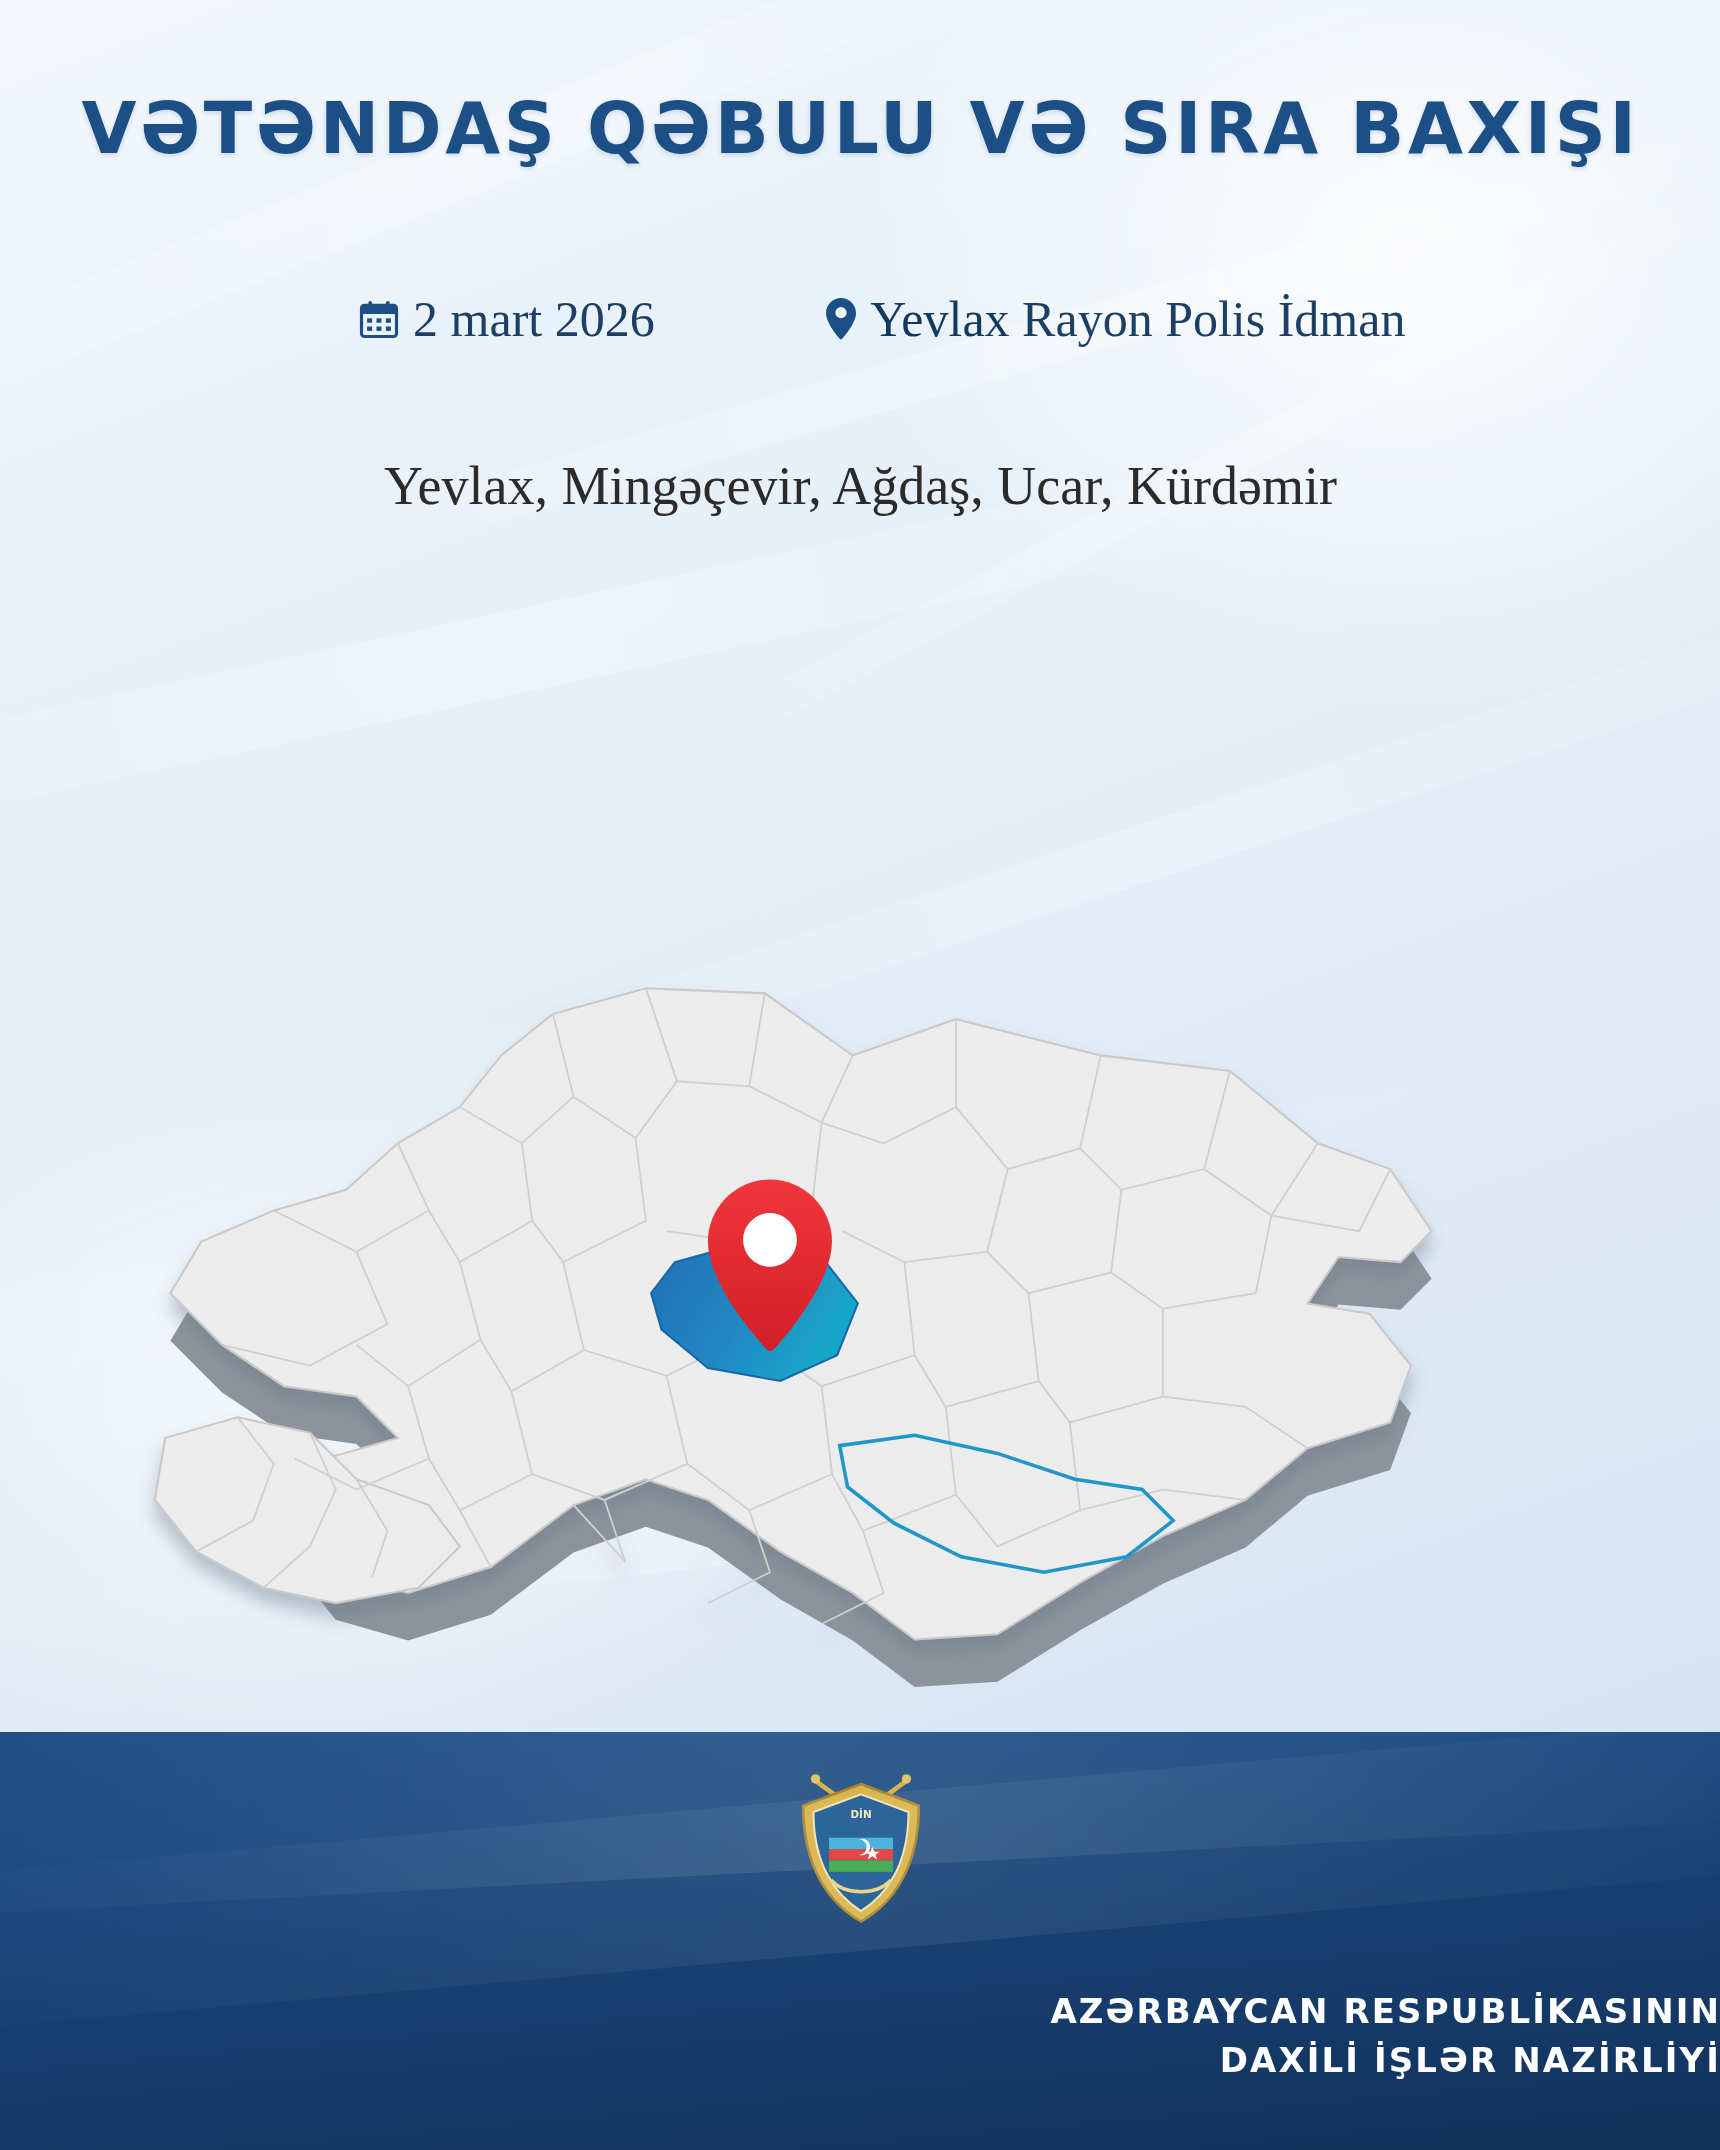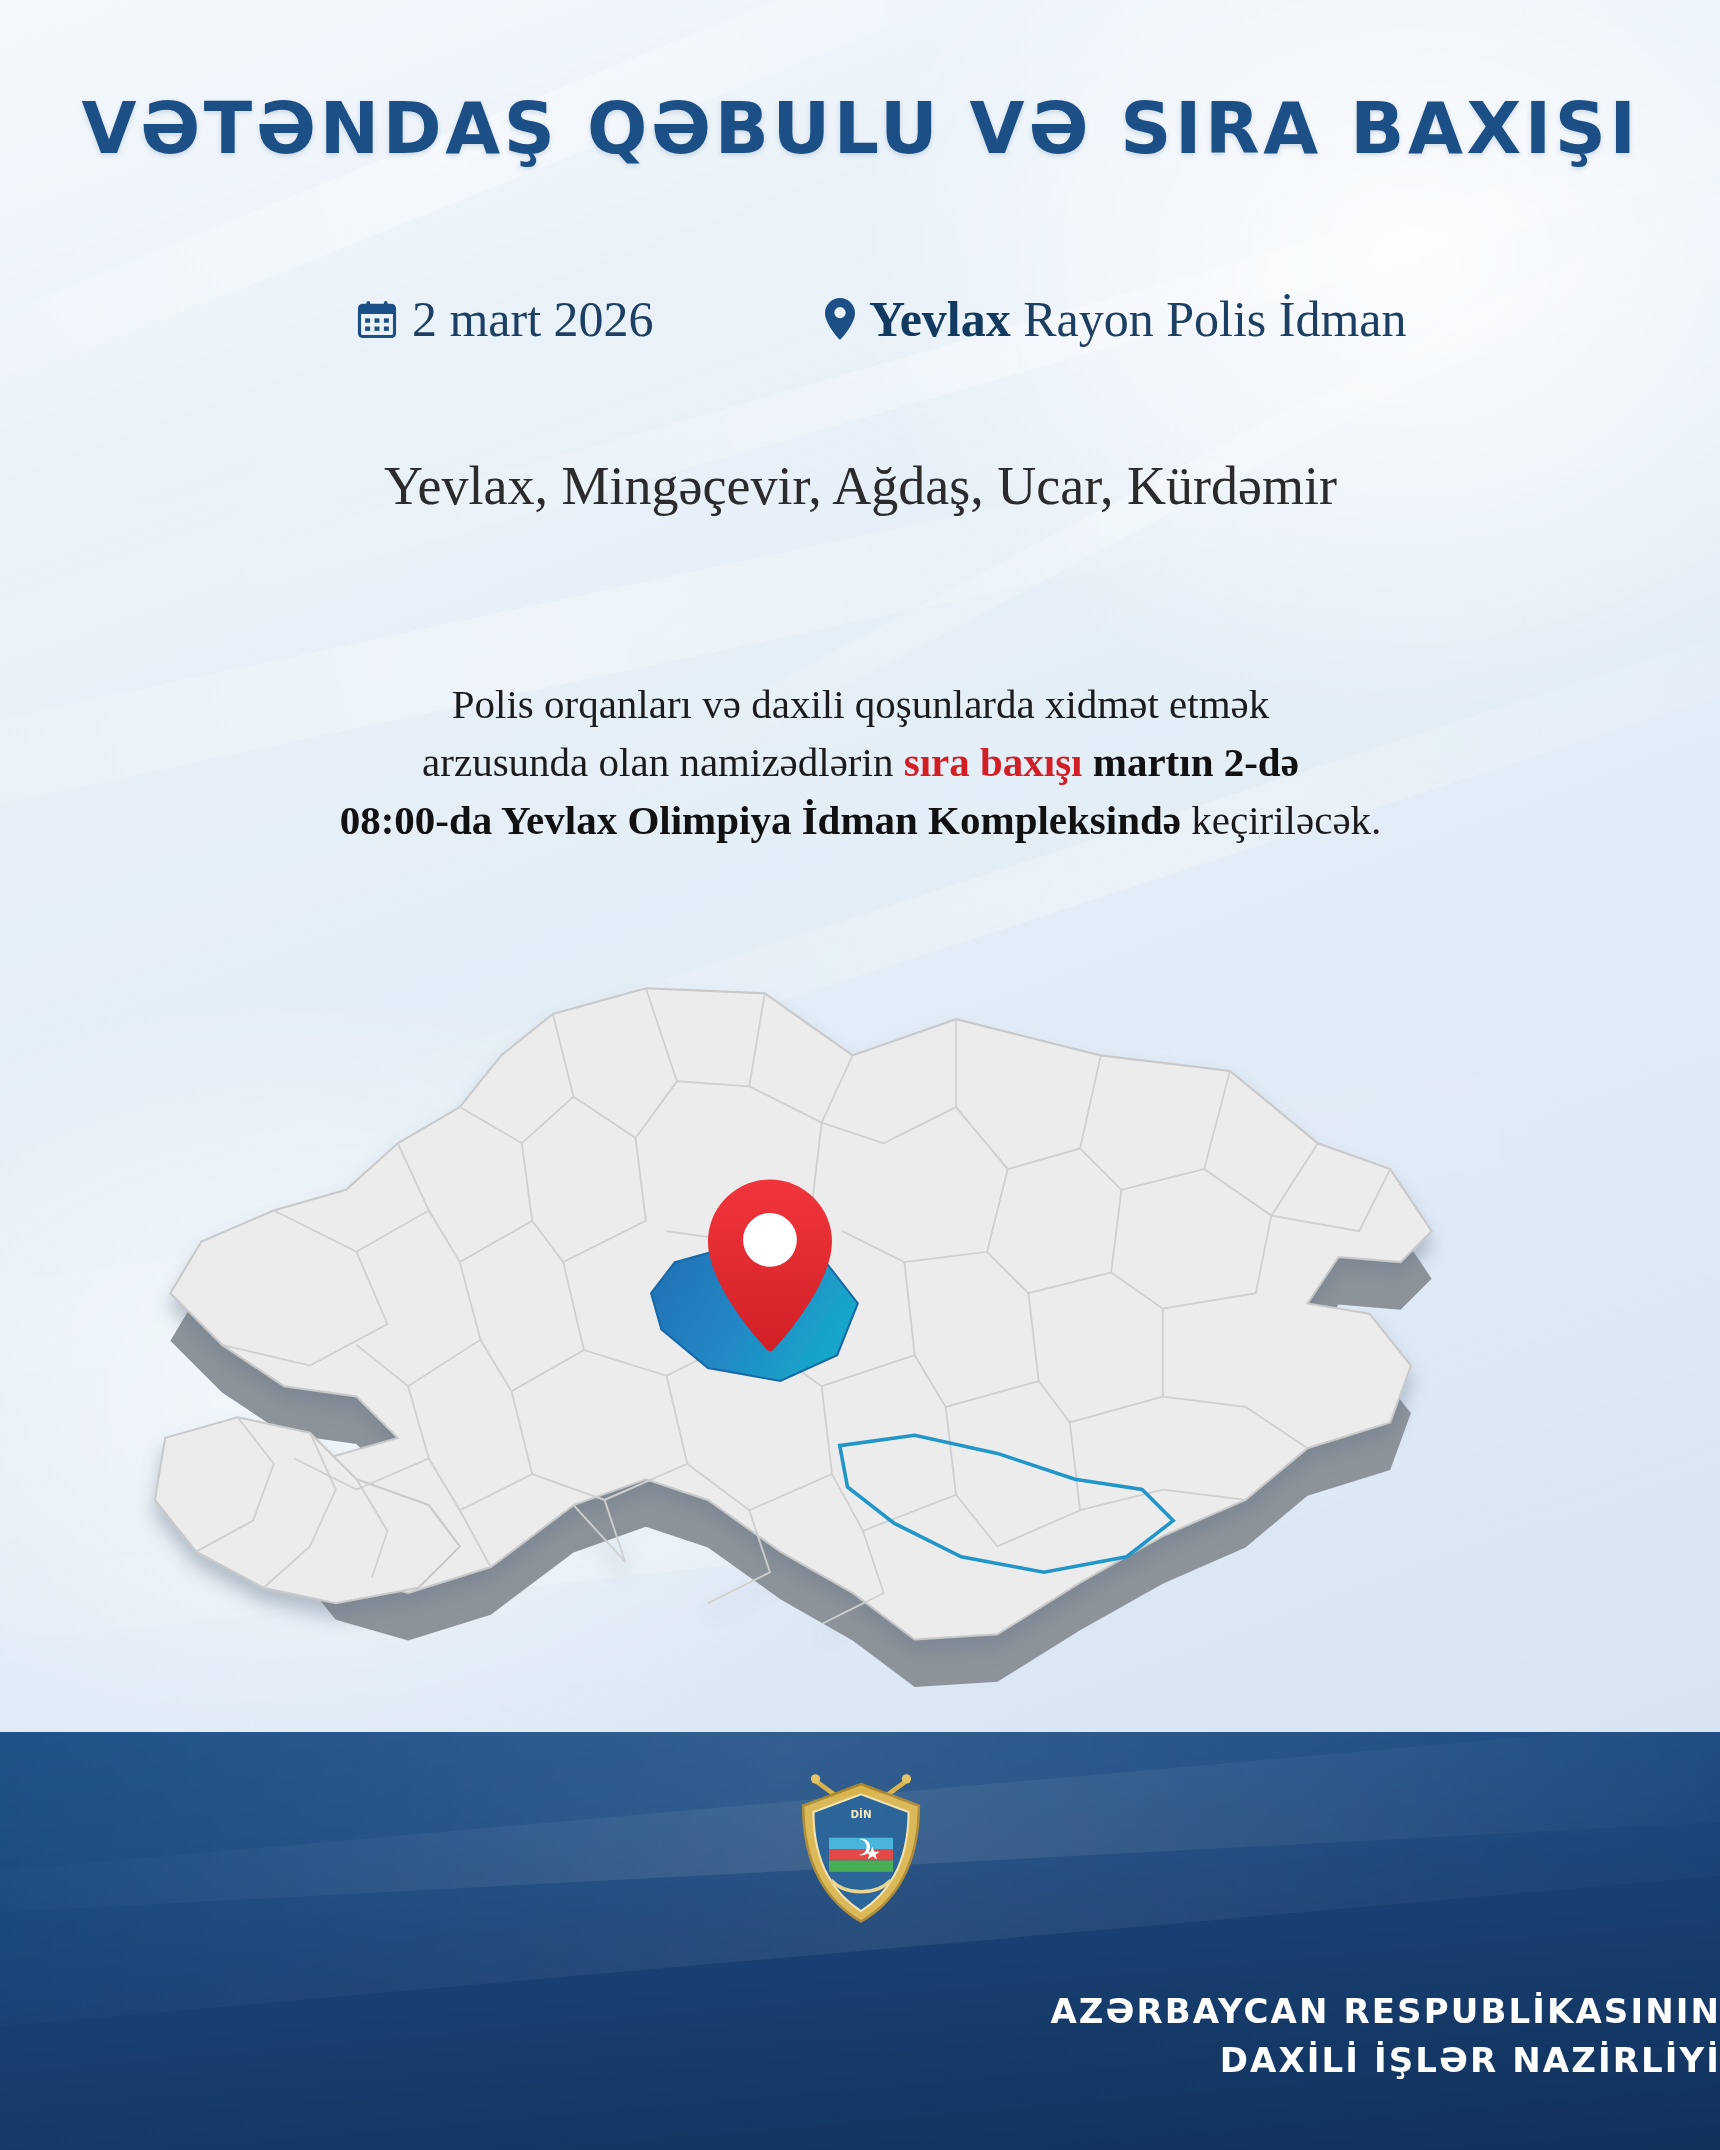--- a/index.html
+++ b/index.html
@@ -84,21 +84,21 @@
     gap: 14.5px;
     color: #1d4f87;
   }
   .meta-text {
     font-family: "Liberation Serif", serif;
     font-size: 50px;
     color: #1c3f63;
     white-space: nowrap;
   }
   .meta-text .strong {
-    font-weight: 700;
+    font-weight: 400;
     color: #12395f;
   }
   .cal-icon { width: 40px; height: 40px; }
   .pin-icon { width: 30px; height: 42px; }
 
   .regions {
     position: absolute;
     top: 455px;
     left: 0; right: 0;
     text-align: center;
@@ -227,25 +227,20 @@
           <circle cx="20" cy="19.5" r="7.5" fill="#eef4fa"></circle>
         </svg>
       </span>
       <span class="meta-text"><span class="strong">Yevlax</span><span> Rayon Polis İdman</span></span>
     </div>
 
   </div>
 
   <div class="regions">Yevlax, Mingəçevir, Ağdaş, Ucar, Kürdəmir</div>
 
-  <div class="body-text">
-    <div>Polis orqanları və daxili qoşunlarda xidmət etmək</div>
-    <div><span>arzusunda olan namizədlərin </span><span class="accent">sıra baxışı</span><b> martın 2-də</b></div>
-    <div><b>08:00-da Yevlax Olimpiya İdman Kompleksində</b><span> keçiriləcək.</span></div>
-  </div>
 
   <div class="map-wrap">
     <svg viewBox="0 0 3080 1680" aria-hidden="true">
       <defs>
         <linearGradient id="regGrad" x1="0" y1="0" x2="1" y2="0.4">
           <stop offset="0%" stop-color="#1f6fb2"></stop>
           <stop offset="55%" stop-color="#2287c4"></stop>
           <stop offset="100%" stop-color="#18a6c9"></stop>
         </linearGradient>
         <linearGradient id="pinGrad" x1="0" y1="0" x2="0" y2="1">

